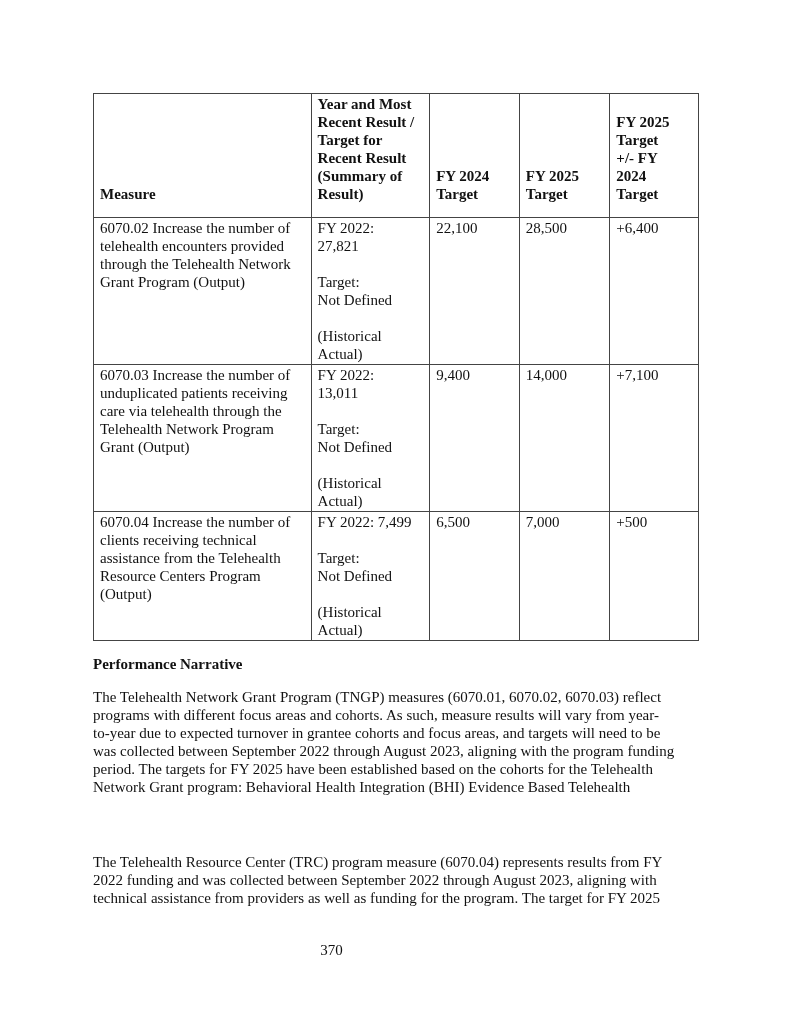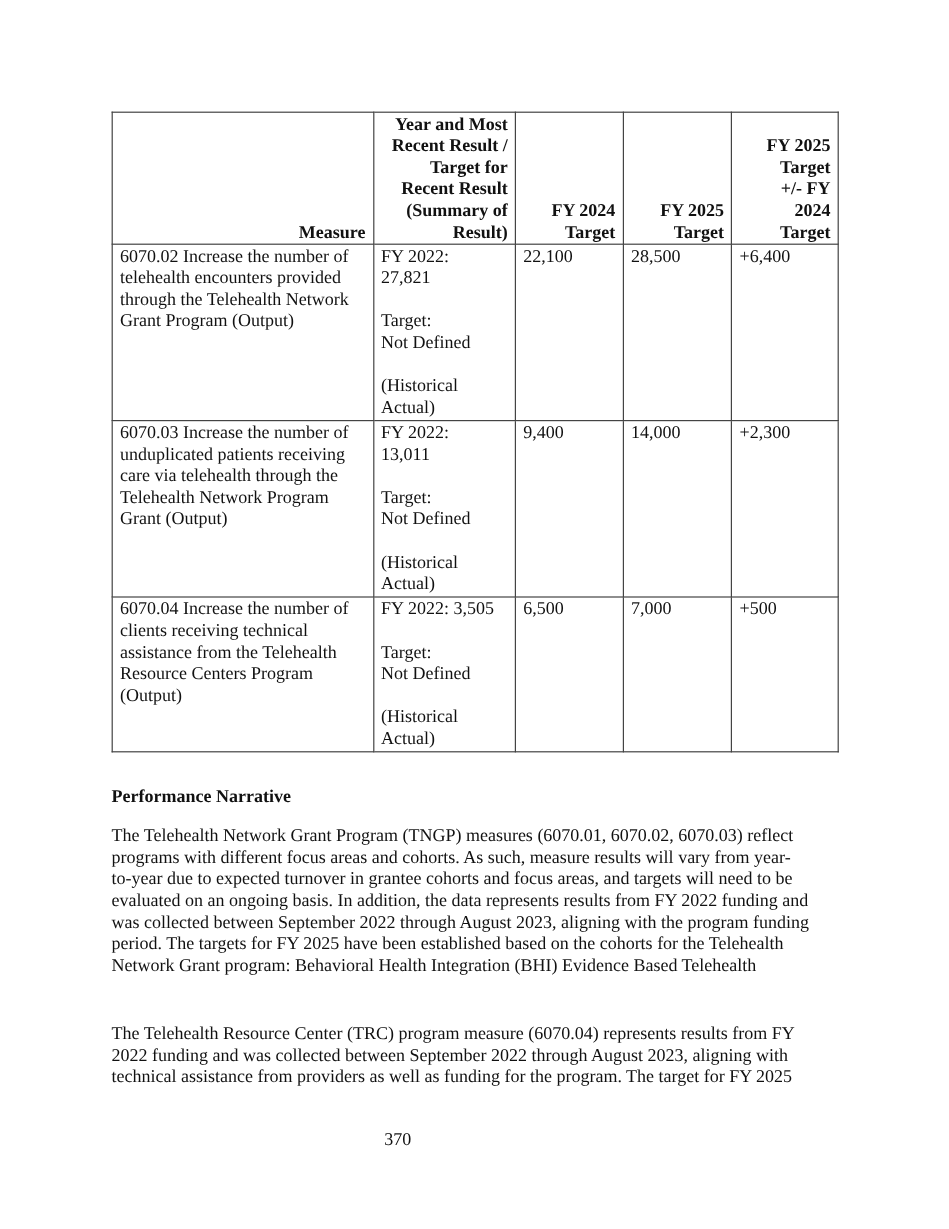--- a/index.html
+++ b/index.html
@@ -7,21 +7,21 @@
          font-family:"Liberation Serif", "DejaVu Serif", serif; color:#111; }
   .page { position:absolute; left:0; top:0; width:791px; height:1024px; }
   table.measures {
     position:absolute; left:93px; top:93px; width:606px;
     border-collapse:collapse; font-size:15px; line-height:18px;
   }
   table.measures th, table.measures td {
     border:1px solid #444; vertical-align:top; padding:1px 6px 1px 6px;
   }
   table.measures th {
-    vertical-align:bottom; text-align:right; font-weight:bold; padding-bottom:0;
+    vertical-align:bottom; text-align:left; font-weight:bold; padding-bottom:14px;
   }
   .col-measure { width:206px; }
   .col-recent { width:106px; }
   .col-fy24 { width:77px; }
   .col-fy25 { width:78px; }
   .col-diff { width:76px; }
   .line { display:block; }
   .gap { display:block; height:18px; }
   .narrative { position:absolute; left:93px; width:612px; font-size:15px; line-height:18px; }
   .heading { position:absolute; left:93px; top:656px; font-weight:bold; font-size:15px; }
@@ -100,54 +100,53 @@
           <span class="line">13,011</span>
           <span class="gap"></span>
           <span class="line">Target:</span>
           <span class="line">Not Defined</span>
           <span class="gap"></span>
           <span class="line">(Historical</span>
           <span class="line">Actual)</span>
         </td>
         <td>9,400</td>
         <td>14,000</td>
-        <td>+2,300</td>
+        <td>+7,100</td>
       </tr>
 
       <tr>
         <td>
           <span class="line">6070.04 Increase the number of</span>
           <span class="line">clients receiving technical</span>
           <span class="line">assistance from the Telehealth</span>
           <span class="line">Resource Centers Program</span>
           <span class="line">(Output)</span>
         </td>
         <td>
-          <span class="line">FY 2022: 3,505</span>
+          <span class="line">FY 2022: 7,499</span>
           <span class="gap"></span>
           <span class="line">Target:</span>
           <span class="line">Not Defined</span>
           <span class="gap"></span>
           <span class="line">(Historical</span>
           <span class="line">Actual)</span>
         </td>
         <td>6,500</td>
         <td>7,000</td>
         <td>+500</td>
       </tr>
     </tbody>
   </table>
 
   <div class="heading">Performance Narrative</div>
 
   <div class="narrative p1">
     <span class="line">The Telehealth Network Grant Program (TNGP) measures (6070.01, 6070.02, 6070.03) reflect</span>
     <span class="line">programs with different focus areas and cohorts.  As such, measure results will vary from year-</span>
     <span class="line">to-year due to expected turnover in grantee cohorts and focus areas, and targets will need to be</span>
-    <span class="line">evaluated on an ongoing basis. In addition, the data represents results from FY 2022 funding and</span>
     <span class="line">was collected between September 2022 through August 2023, aligning with the program funding</span>
     <span class="line">period.  The targets for FY 2025 have been established based on the cohorts for the Telehealth</span>
     <span class="line">Network Grant program: Behavioral Health Integration (BHI) Evidence Based Telehealth</span>
   </div>
 
   <div class="narrative p2">
     <span class="line">The Telehealth Resource Center (TRC) program measure (6070.04) represents results from FY</span>
     <span class="line">2022 funding and was collected between September 2022 through August 2023, aligning with</span>
     <span class="line">technical assistance from providers as well as funding for the program. The target for FY 2025</span>
   </div>

